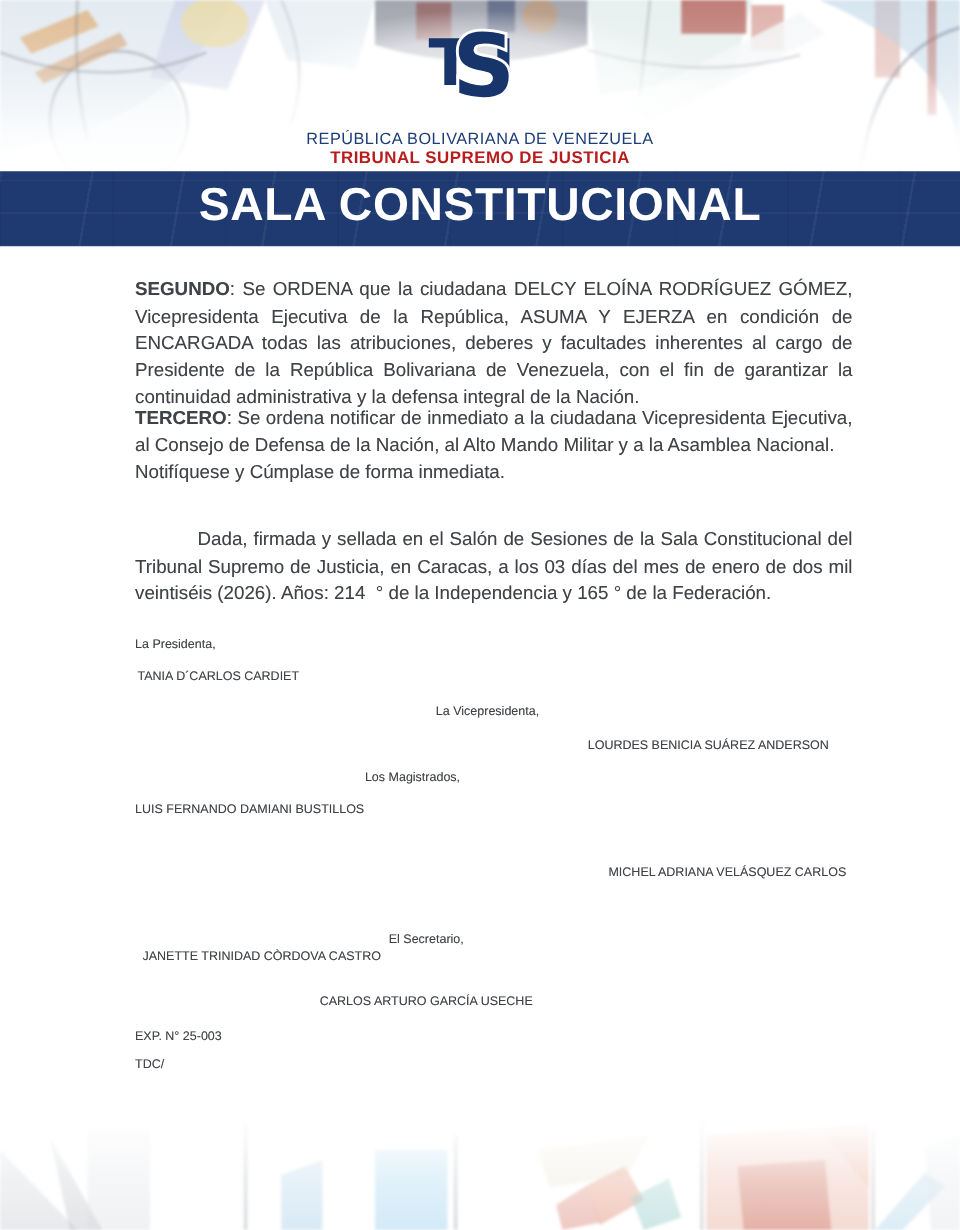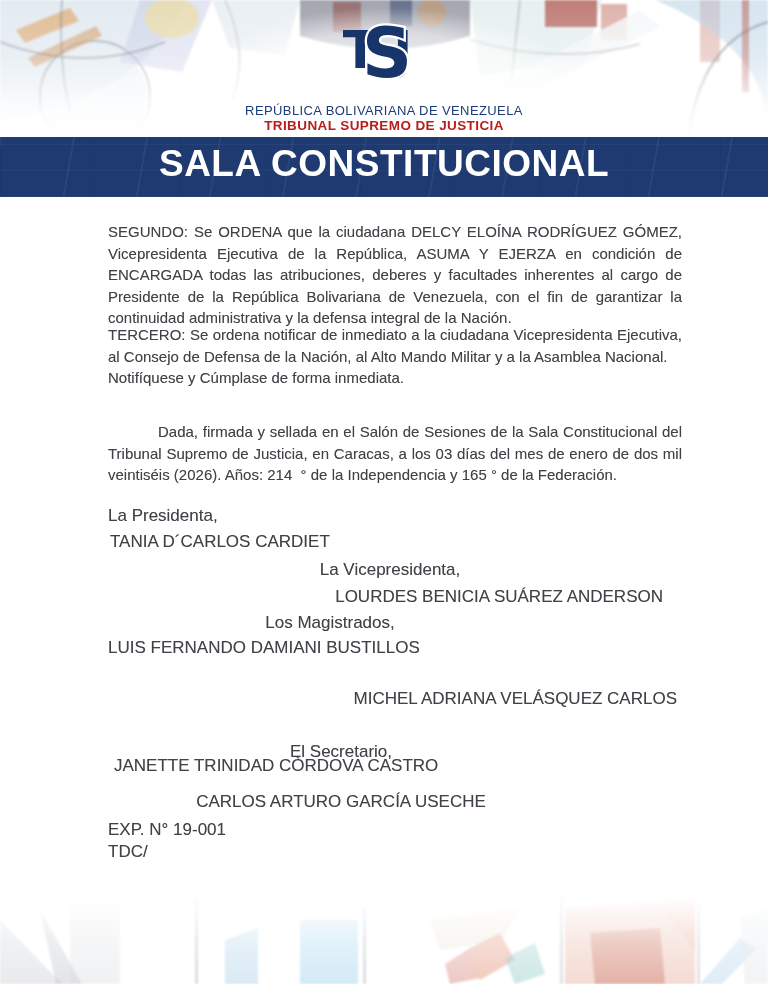--- a/index.html
+++ b/index.html
@@ -39,27 +39,27 @@
       repeating-linear-gradient(90deg,rgba(0,0,0,0.06) 0 1px,rgba(0,0,0,0) 1px 90px);
   }
   .banner-title{
     color:#ffffff;font-weight:bold;font-size:37px;line-height:54px;text-align:center;
     letter-spacing:0.5px;margin:0;
   }
   
   .abs{position:absolute;left:108px;width:574px;box-sizing:border-box;}
   .para{font-size:15px;line-height:21.5px;text-align:justify;margin:0;
         text-shadow:0 0 0.5px rgba(60,63,68,0.35);}
-  .para .lead{font-weight:normal;}
+  .para .lead{font-weight:bold;}
   #p1{top:221px;}
   #p2{top:324px;}
   #p3{top:367px;text-align:left;}
   #p4{top:421px;text-indent:50px;}
   
-  .sig{font-size:17px;line-height:20px;text-shadow:0 0 0.5px rgba(60,63,68,0.35);}
+  .sig{font-size:10px;line-height:20px;text-shadow:0 0 0.5px rgba(60,63,68,0.35);}
   #sig-presidenta-label{top:506px;}
   #sig-presidenta-name{top:532px;left:110px;}
   #sig-vice-label{top:560px;text-align:center;padding-right:10px;}
   #sig-vice-name{top:587px;text-align:right;padding-right:19px;}
   #sig-magistrados-label{top:613px;text-align:center;padding-right:130px;}
   #sig-magistrado-1{top:638px;}
   #sig-magistrado-2{top:689px;text-align:right;padding-right:5px;}
   #sig-magistrado-3{top:715px;left:114px;margin-top:41px;}
   #sig-secretario-label{top:742px;text-align:center;padding-right:108px;}
   #sig-secretario-name{top:792px;text-align:center;padding-right:108px;}
@@ -132,21 +132,21 @@
   <div id="sig-presidenta-name" class="abs sig">TANIA D´CARLOS CARDIET</div>
   <div id="sig-vice-label" class="abs sig">La Vicepresidenta,</div>
   <div id="sig-vice-name" class="abs sig">LOURDES BENICIA SUÁREZ ANDERSON</div>
   <div id="sig-magistrados-label" class="abs sig">Los Magistrados,</div>
   <div id="sig-magistrado-1" class="abs sig">LUIS FERNANDO DAMIANI BUSTILLOS</div>
   <div id="sig-magistrado-2" class="abs sig">MICHEL ADRIANA VELÁSQUEZ CARLOS</div>
   <div id="sig-magistrado-3" class="abs sig">JANETTE TRINIDAD CÒRDOVA CASTRO</div>
   <div id="sig-secretario-label" class="abs sig">El Secretario,</div>
   <div id="sig-secretario-name" class="abs sig">CARLOS ARTURO GARCÍA USECHE</div>
 
-  <div id="footer-exp" class="abs sig">EXP. N° 19-001</div>
+  <div id="footer-exp" class="abs sig">EXP. N° 25-003</div>
   <div id="footer-initials" class="abs sig">TDC/</div>
 
   <div class="glass glass-bottom">
     <svg viewBox="0 0 768 106" preserveAspectRatio="none">
       <path d="M0,42 L62,106 L0,106 Z" fill="#aab3bc" fill-opacity="0.45"></path>
       <path d="M40,32 L82,106 L56,106 Z" fill="#8b949e" fill-opacity="0.4"></path>
       <rect x="70" y="26" width="50" height="80" fill="#c3c9d0" fill-opacity="0.4"></rect>
       <rect x="195" y="20" width="3" height="86" fill="#6a7078" fill-opacity="0.4"></rect>
       <path d="M225,62 L258,50 L258,106 L225,106 Z" fill="#a8cfe8" fill-opacity="0.7"></path>
       <rect x="300" y="42" width="58" height="64" fill="#9fd2ef" fill-opacity="0.75"></rect>

